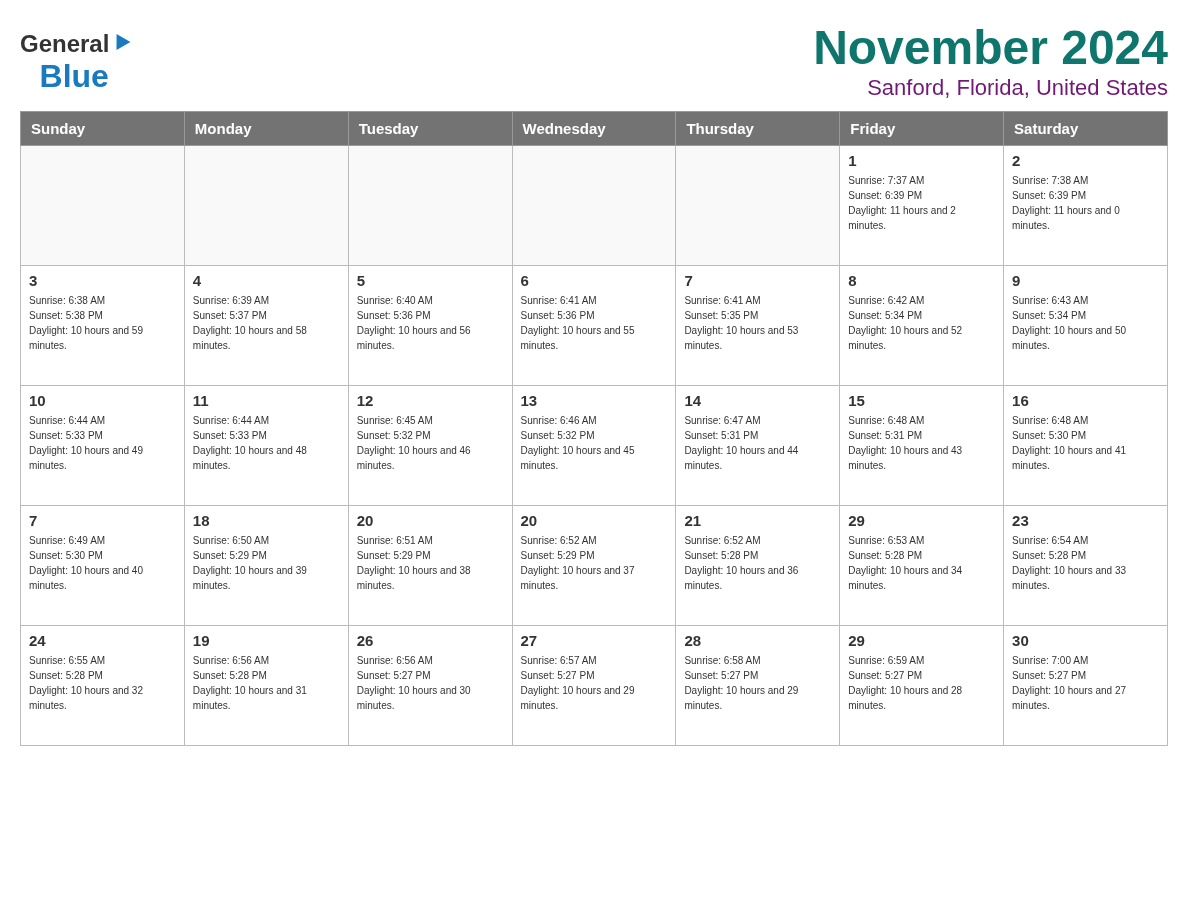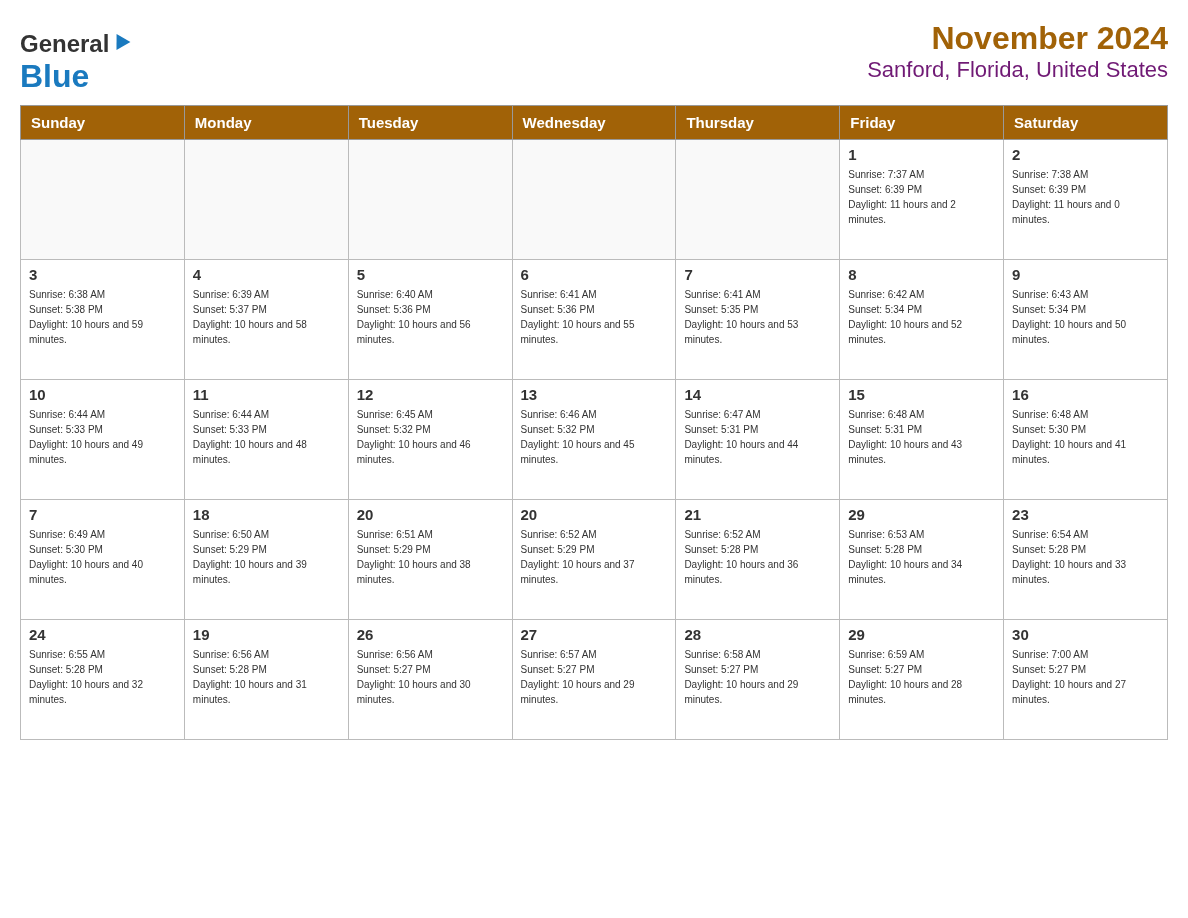--- a/index.html
+++ b/index.html
@@ -12,54 +12,54 @@
     }
     .header {
       display: flex;
       align-items: flex-start;
       justify-content: space-between;
       margin-bottom: 10px;
     }
     .logo {
       display: flex;
       flex-direction: column;
-      align-items: flex-start;
+      align-items: center;
       margin-top: 10px;
     }
     .logo-triangle {
       display: inline-block;
       width: 0;
       height: 0;
       border-left: 8px solid transparent;
       border-right: 8px solid transparent;
       border-top: 14px solid #1a7abf;
       margin-left: 3px;
       vertical-align: middle;
       transform: rotate(30deg);
     }
     .title-block {
       text-align: right;
     }
     .title-block h1 {
-      font-size: 32px;
+      font-size: 48px;
       font-weight: bold;
-      color: #a16207;
+      color: #0f766e;
     }
     .title-block h2 {
       font-size: 22px;
       font-weight: normal;
       color: #701a75;
     }
     .calendar {
       width: 100%;
       border-collapse: collapse;
       border: 1px solid #999;
     }
     .calendar th {
-      background-color: #a16207;
+      background-color: #737373;
       color: #fff;
       font-size: 15px;
       font-weight: bold;
       padding: 8px 10px;
       text-align: left;
       border: 1px solid #999;
     }
     .calendar td {
       vertical-align: top;
       padding: 6px 8px;

